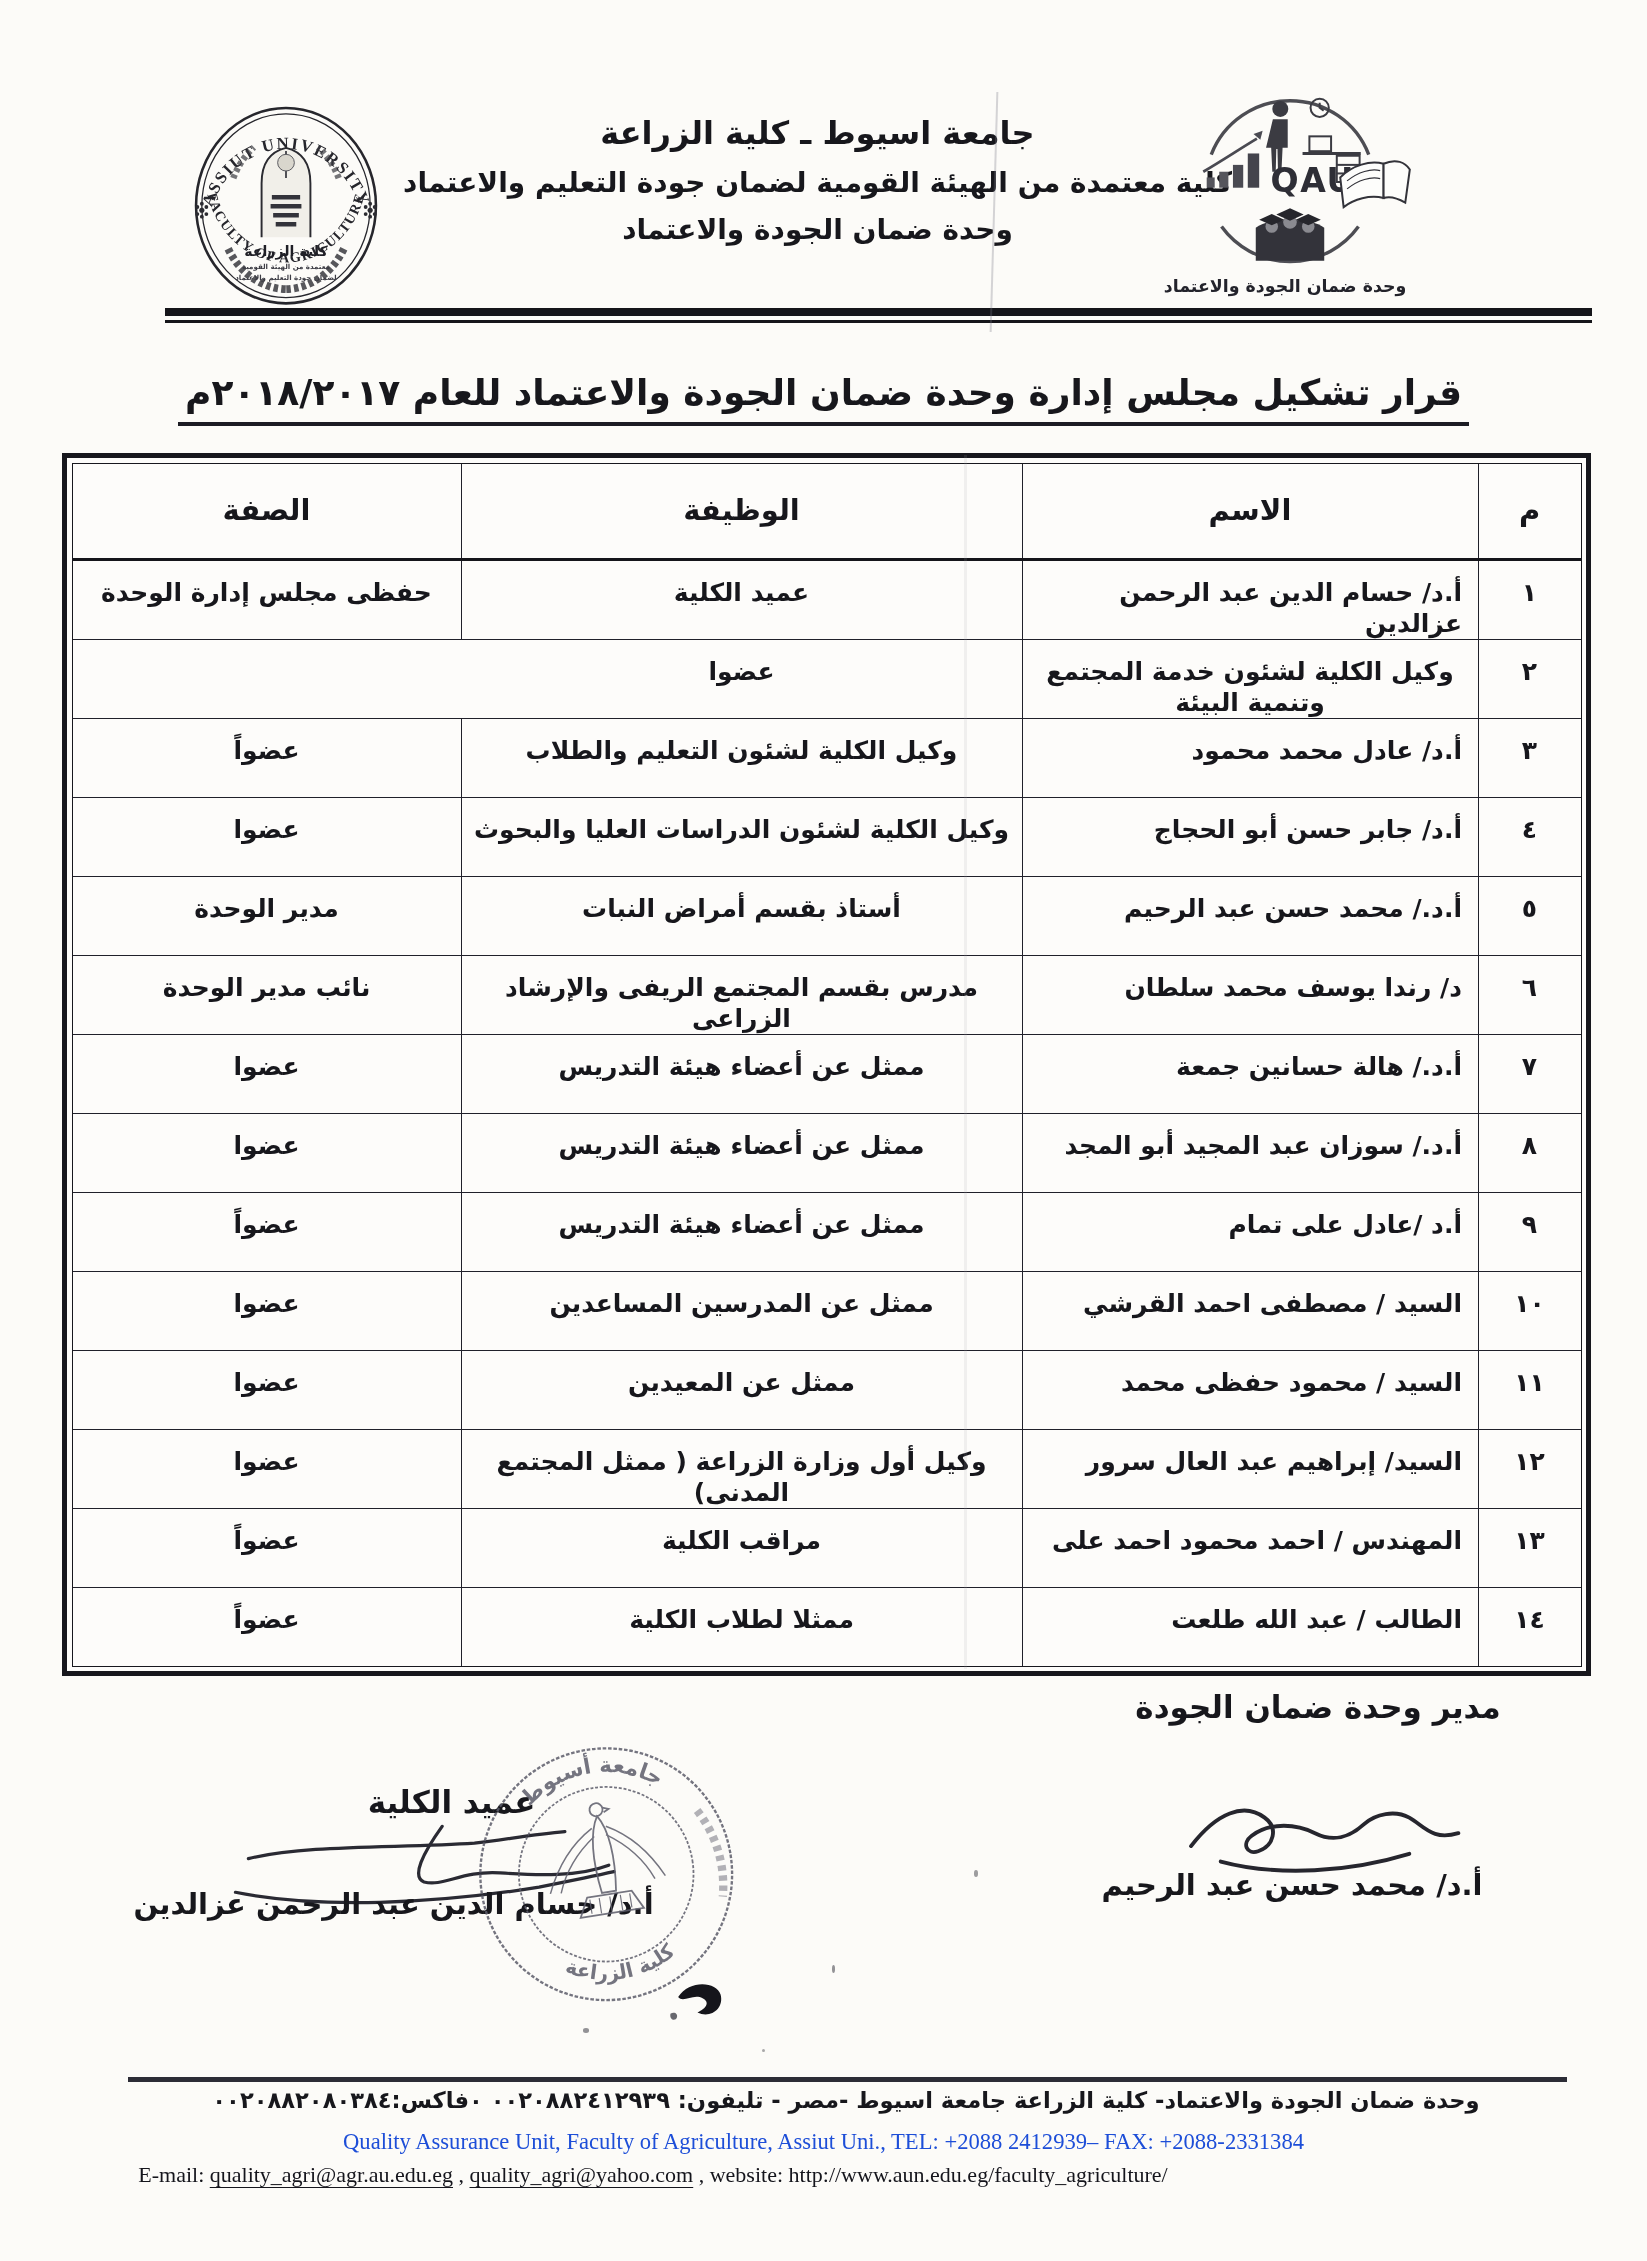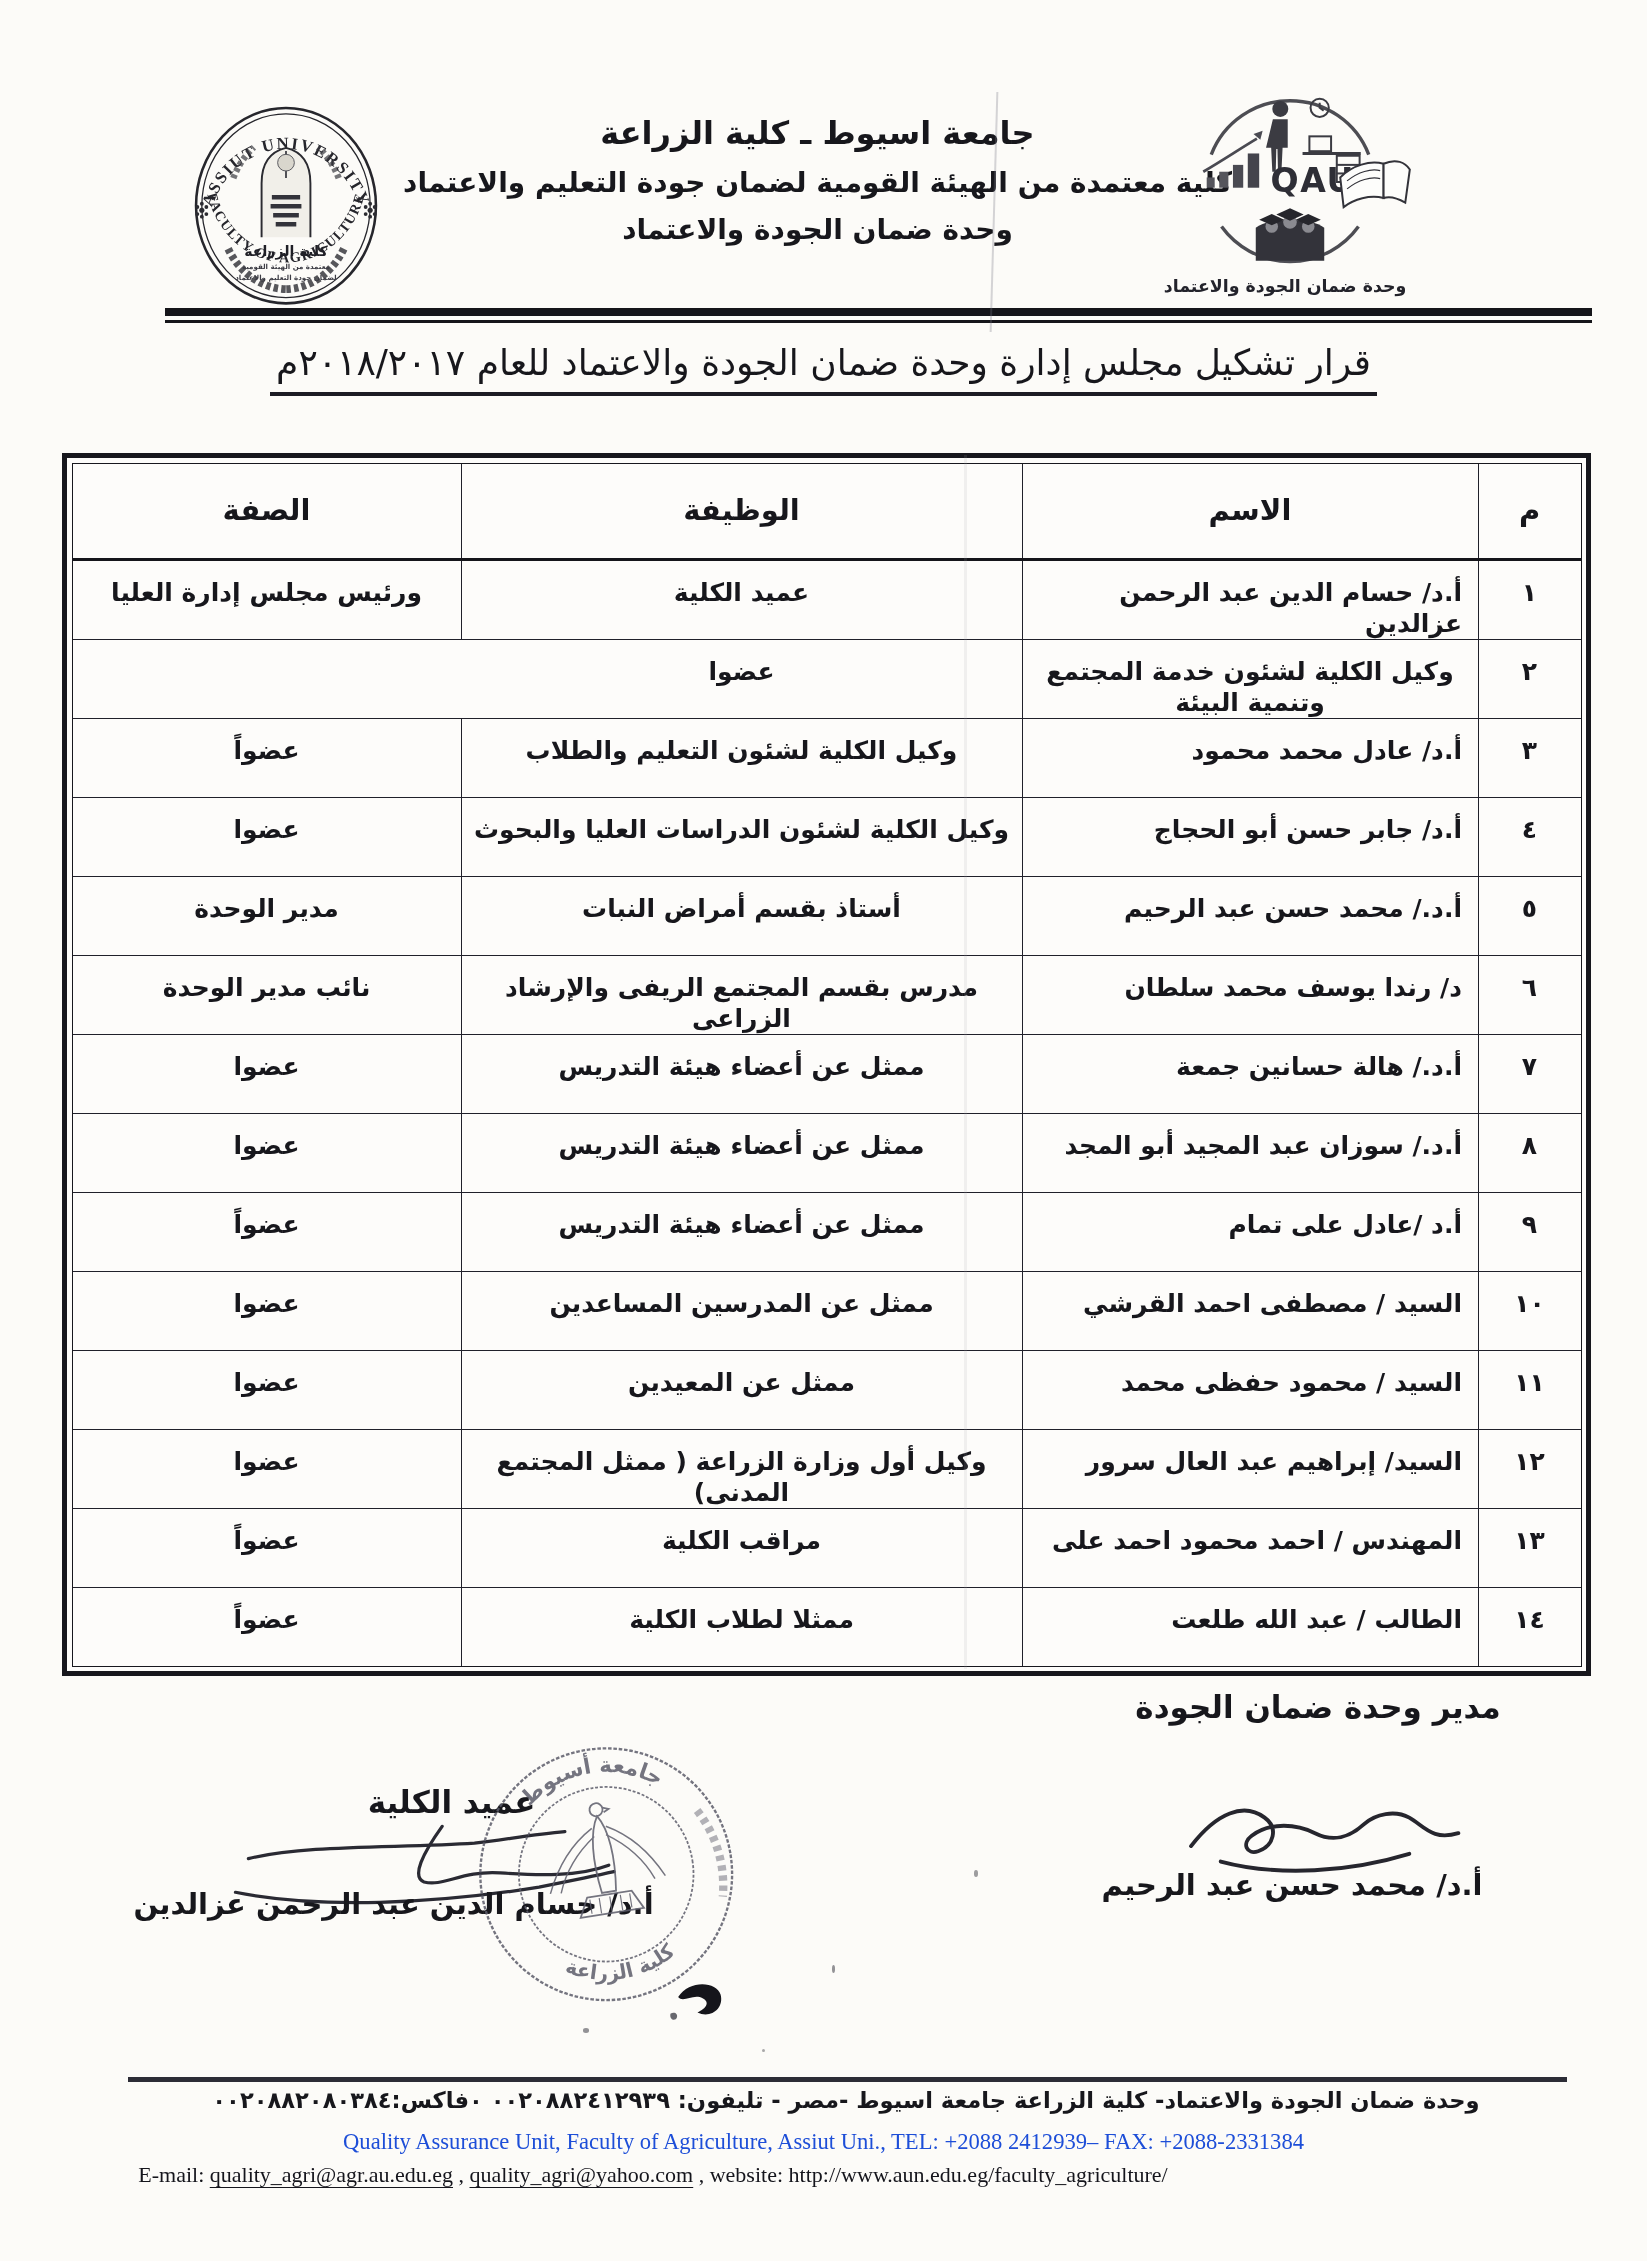--- a/index.html
+++ b/index.html
@@ -11,22 +11,22 @@
   .hdr-text .l2{font-size:28px;margin:0 0 14px 0;}
   .hdr-text .l3{font-size:28px;margin:0;}
   .seal-svg{position:absolute;left:189px;top:101px;width:194px;height:212px;}
   .qau-svg{position:absolute;left:1159px;top:85px;width:262px;height:194px;}
   .qau-caption{position:absolute;left:1156px;top:276px;width:258px;text-align:center;direction:rtl;
                font-size:17.4px;font-weight:bold;color:#23232b;}
   .rule-top{position:absolute;left:165px;top:308px;width:1427px;height:16px;
             background:linear-gradient(#15151a 0 8.4px,transparent 8.4px 11.6px,#15151a 11.6px 15px,transparent 15px);}
   
   .title-wrap{position:absolute;left:0;top:342px;width:1647px;text-align:center;direction:rtl;}
-  .title{display:inline-block;font-size:36px;font-weight:normal;letter-spacing:0.6px;
-         border-bottom:4.5px solid #1c1c24;padding:0 6.5px 9px 6.5px;}
+  .title{display:inline-block;font-size:36px;font-weight:bold;letter-spacing:0.6px;
+         border-bottom:4.5px solid #1c1c24;padding:0 6.5px 9px 6.5px;margin-top:30px;}
   
   .table-outer{position:absolute;left:62px;top:453px;width:1529px;box-sizing:border-box;
                border:5.8px solid #17171d;padding:4.5px;background:#fdfcfa;}
   .table-inner{border:1.9px solid #17171d;direction:rtl;}
   .thead,.trow{display:grid;grid-template-columns:102px 456px 561px auto;}
   .thead{height:94px;border-bottom:3.9px solid #15151a;}
   .tbody .trow{height:78px;border-top:1.9px solid #20202a;}
   .tbody .trow:first-child{border-top:none;}
   .cell{box-sizing:border-box;padding-top:16px;font-weight:bold;font-size:25px;line-height:1.25;}
   .cell + .cell{border-inline-start:1.9px solid #20202a;}
@@ -184,21 +184,21 @@
         <div class="cell th">م</div>
         <div class="cell th">الاسم</div>
         <div class="cell th">الوظيفة</div>
         <div class="cell th">الصفة</div>
       </div>
       <div class="tbody">
           <div class="trow">
             <div class="cell cell-num">١</div>
             <div class="cell cell-name">أ.د/ حسام الدين عبد الرحمن عزالدين</div>
             <div class="cell cell-job">عميد الكلية</div>
-            <div class="cell cell-role">ورئيس مجلس إدارة العليا</div>
+            <div class="cell cell-role">حفظى مجلس إدارة الوحدة</div>
           </div>
           <div class="trow">
             <div class="cell cell-num">٢</div>
             <div class="cell cell-job">وكيل الكلية لشئون خدمة المجتمع وتنمية البيئة</div>
             <div class="cell cell-role">عضوا</div>
           </div>
           <div class="trow">
             <div class="cell cell-num">٣</div>
             <div class="cell cell-name">أ.د/ عادل محمد محمود</div>
             <div class="cell cell-job">وكيل الكلية لشئون التعليم والطلاب</div>

